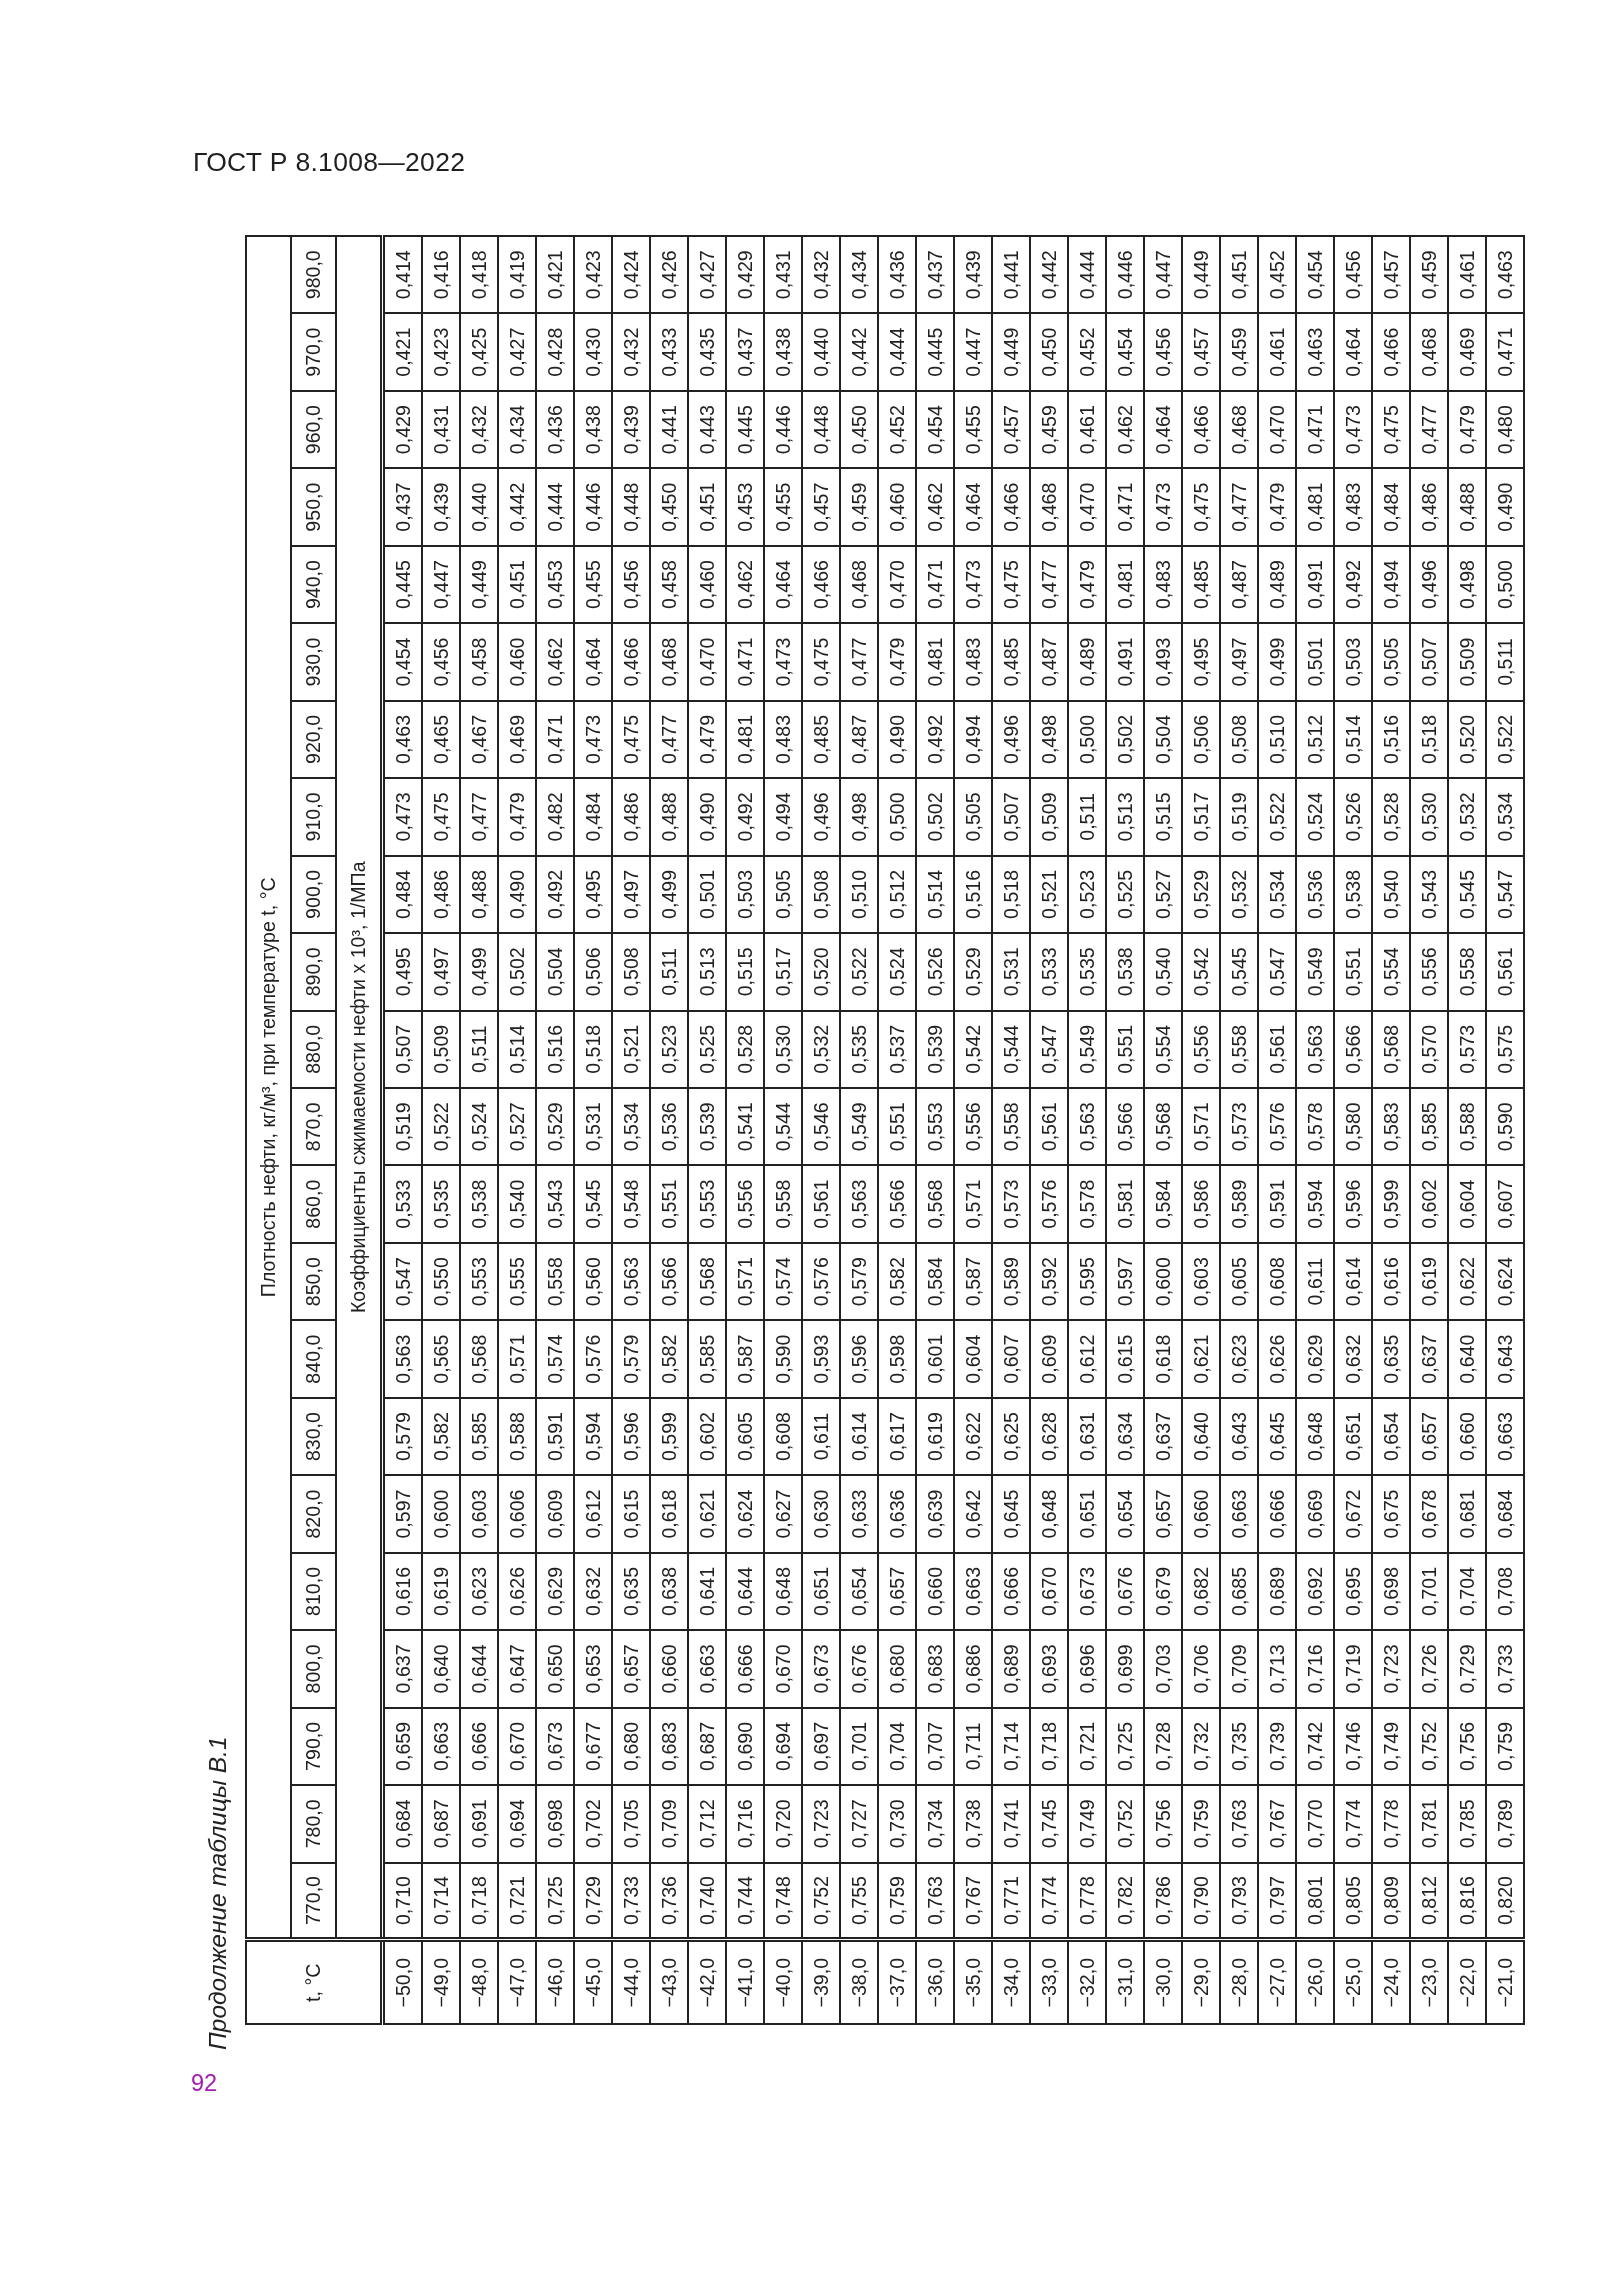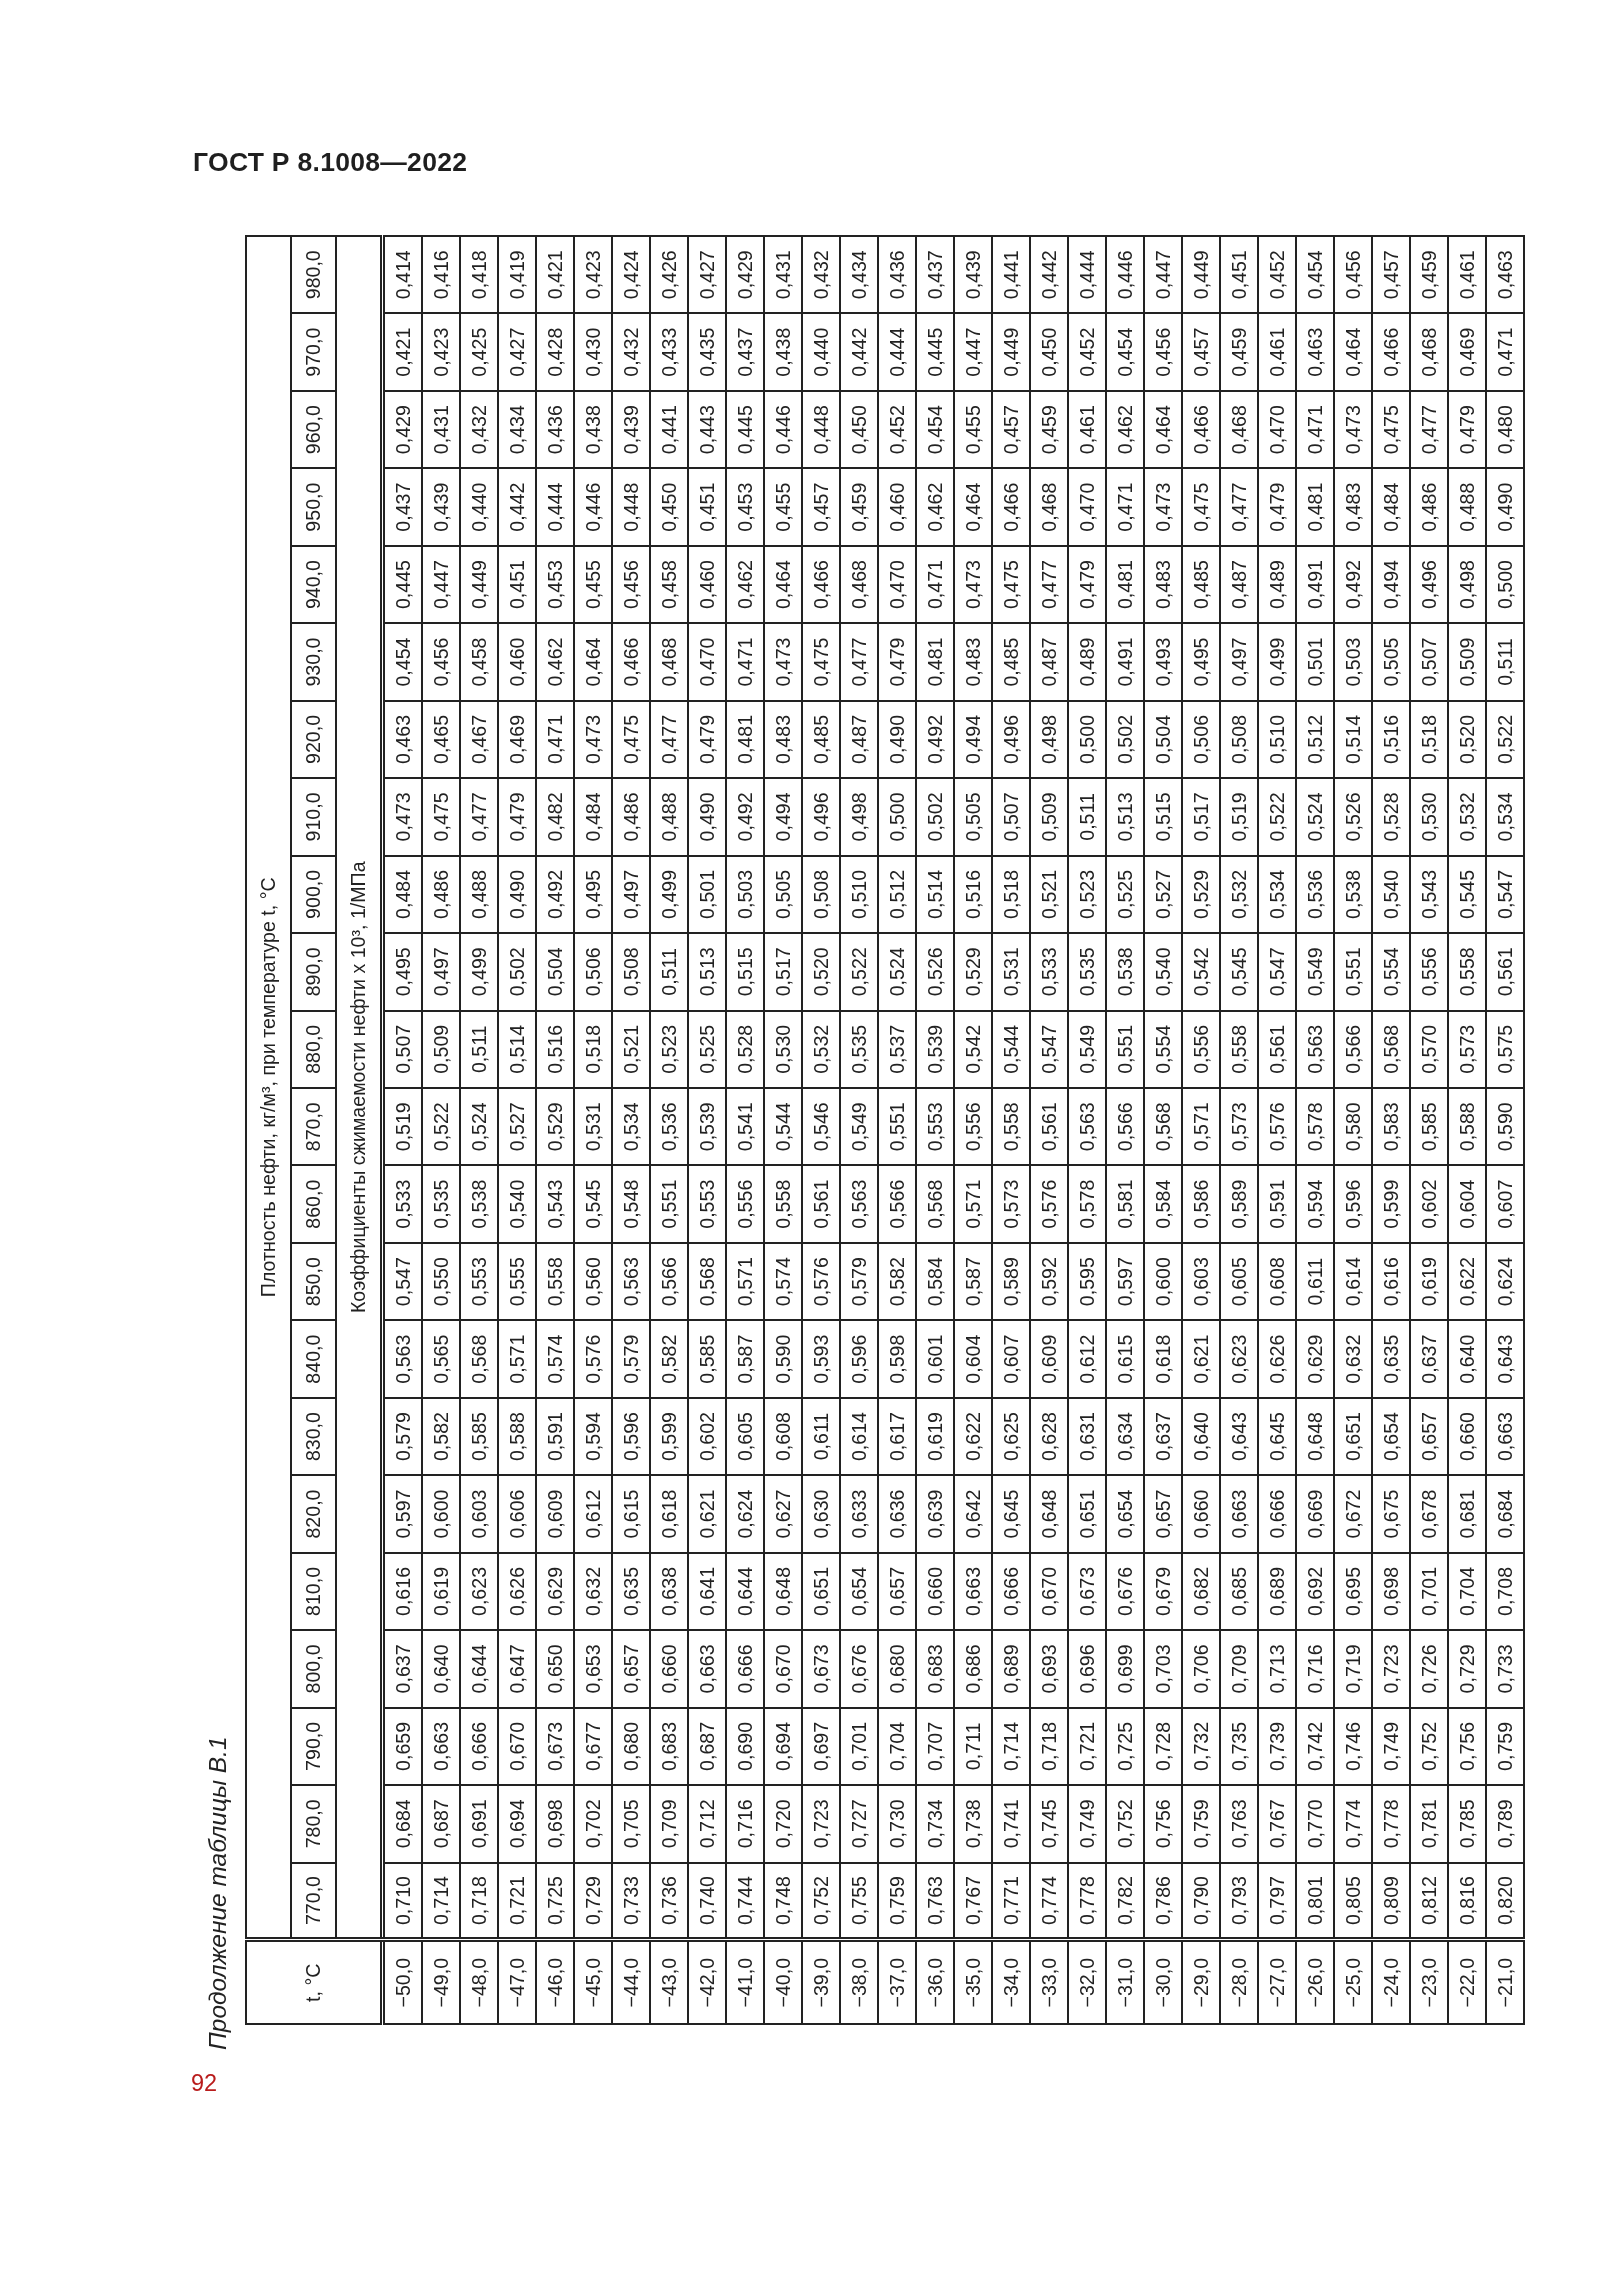--- a/index.html
+++ b/index.html
@@ -1,18 +1,18 @@
 <!DOCTYPE html>
 <html><head>
 <meta charset="utf-8">
 <style>
   html, body { margin: 0; padding: 0; background: #ffffff; }
   body { width: 1621px; height: 2293px; position: relative; overflow: hidden; font-family: "Liberation Sans", sans-serif; color: #222; }
-  .doc-header { position: absolute; left: 193px; top: 147px; font-size: 26.5px; font-weight: bold; letter-spacing: 0.3px; color: #1f1f1f; }
-  .page-number { position: absolute; left: 191px; top: 2070px; font-size: 23.5px; color: #b91c1c; }
+  .doc-header { position: absolute; left: 193px; top: 147px; font-size: 26.5px; font-weight: normal; letter-spacing: 0.3px; color: #1f1f1f; }
+  .page-number { position: absolute; left: 191px; top: 2070px; font-size: 23.5px; color: #a21caf; }
   .caption { position: absolute; left: 0; top: 0; width: 549px; font-size: 24.5px; font-style: italic; color: #222;
              transform-origin: 0 0; transform: translate(204px, 2050px) rotate(-90deg); white-space: nowrap; }
   
   .table-wrap { position: absolute; left: 0; top: 0; width: 1790px; height: 1252px;
                 transform-origin: 0 0; transform: translate(245px, 2025px) rotate(-90deg); }
   table { border-collapse: collapse; width: 1790px; height: 1252px; table-layout: fixed; }
   td, th { border: 2.4px solid #222; font-weight: normal; text-align: center; vertical-align: middle; font-size: 19.6px; padding: 0; white-space: nowrap; }
   th { font-size: 19.6px; }
   .hdr1 th { height: 43px; }
   .hdr2 th { height: 43px; }

